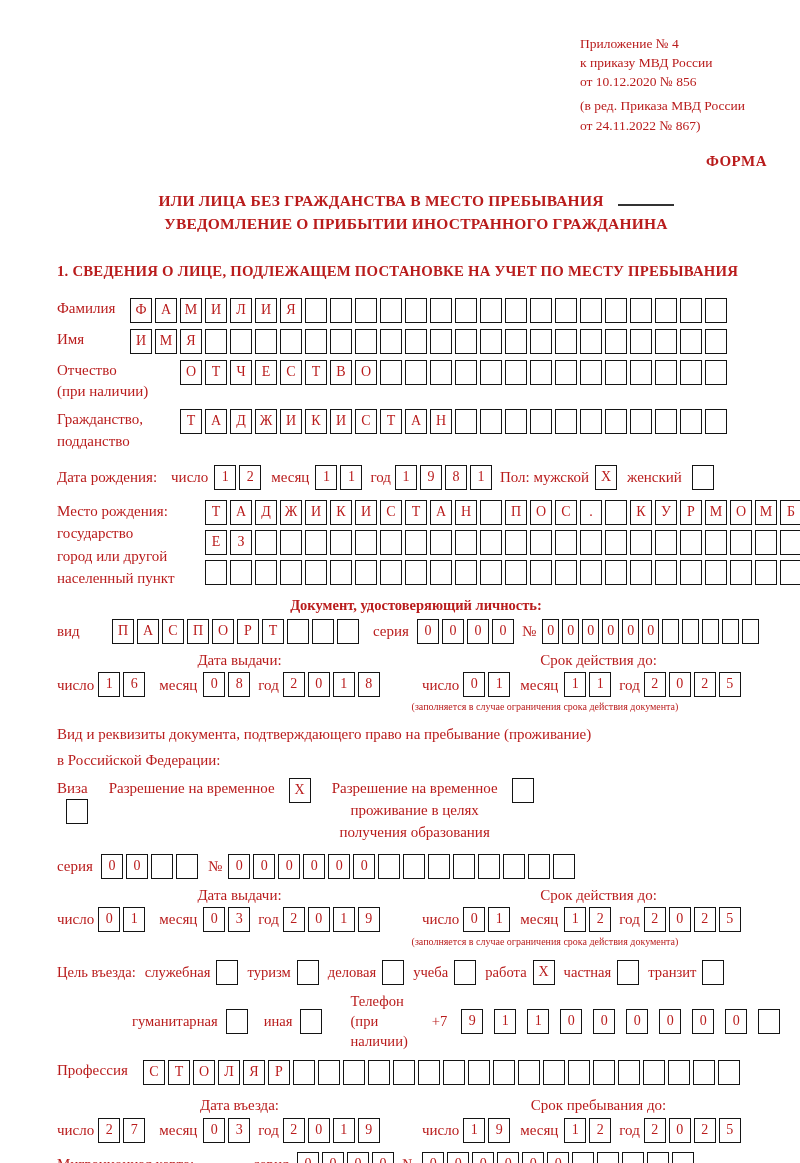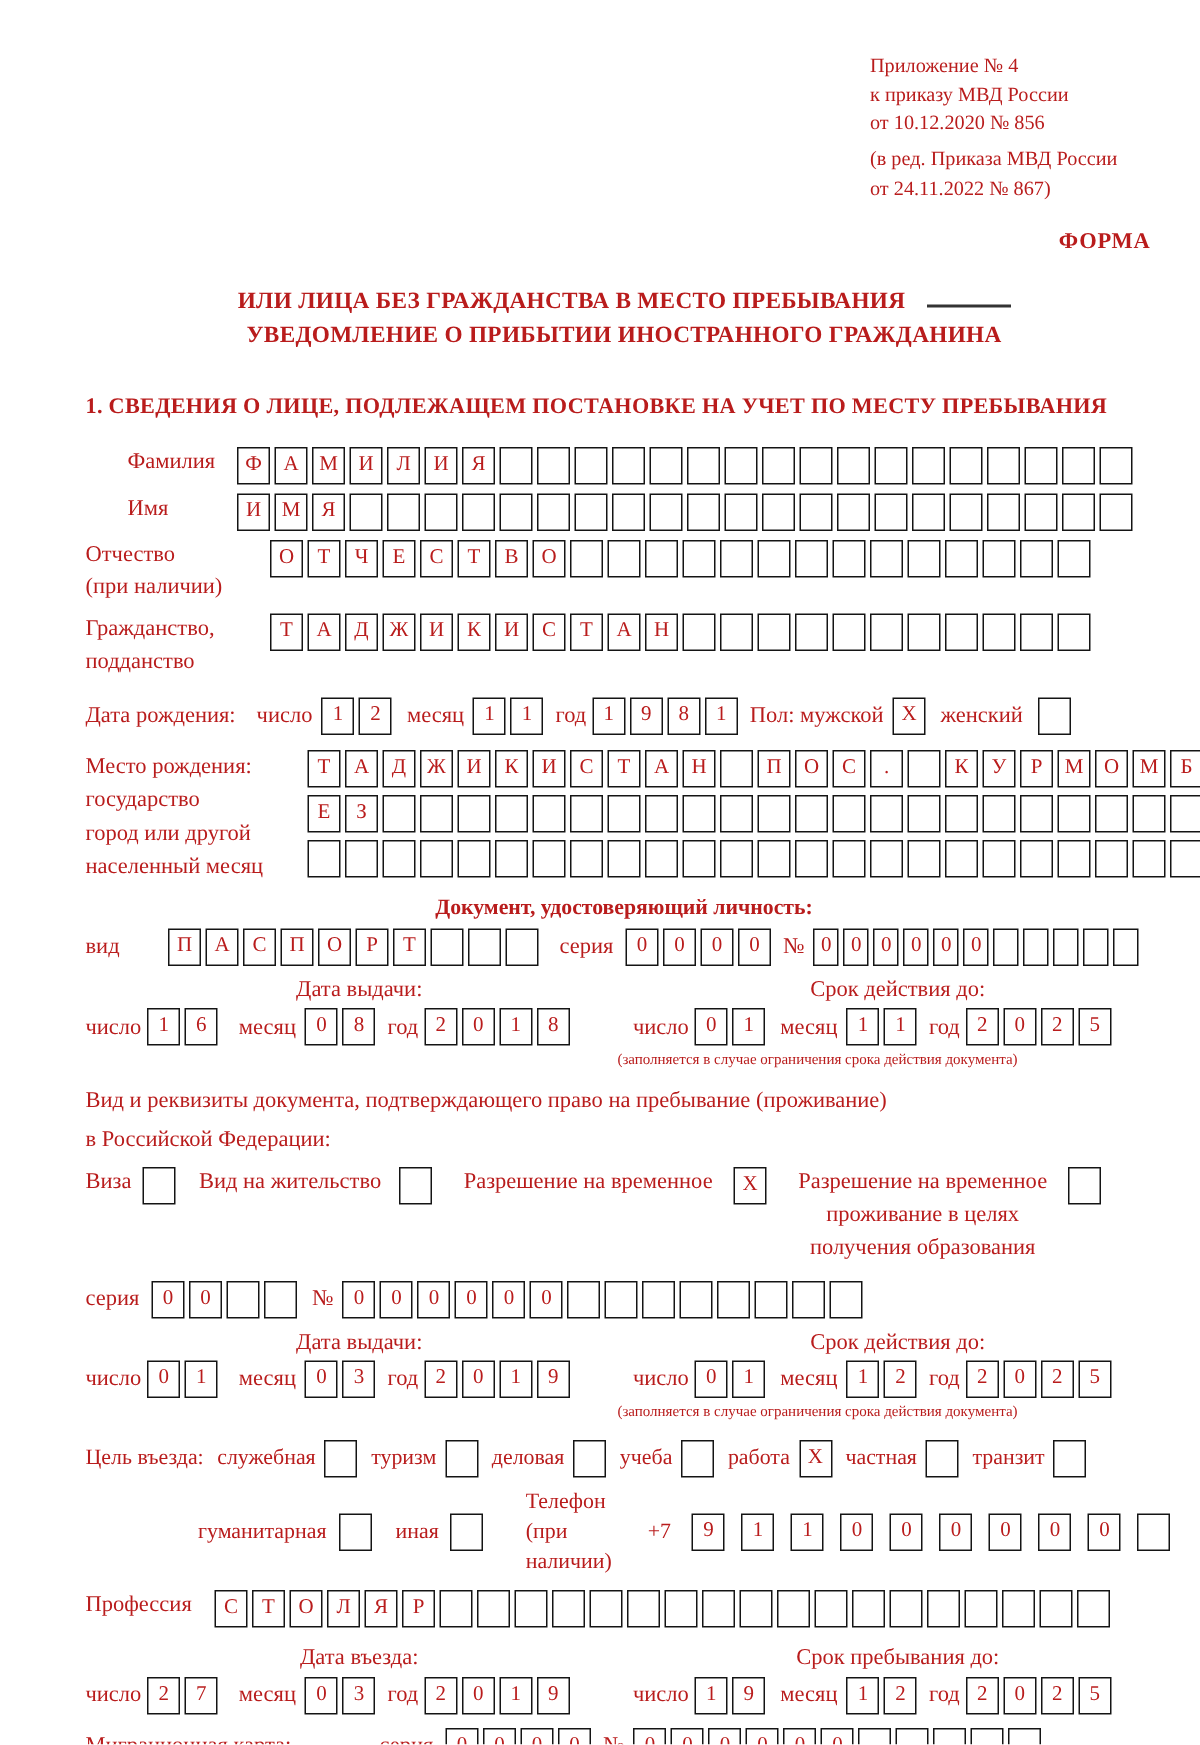--- a/index.html
+++ b/index.html
@@ -20,41 +20,41 @@
   
   .frow{display:flex;align-items:flex-start;margin-top:6px;}
   .flabel{flex:none;line-height:1.45;}
   .cells{display:flex;gap:3px;flex:none;}
   .box{
     flex:none;width:22px;height:25px;box-sizing:border-box;border:1.6px solid #141414;
     display:flex;align-items:center;justify-content:center;font-size:14px;background:#fff;
   }
   .cells-sm .box{width:17px;}
   .stack{display:flex;flex-direction:column;gap:5px;}
-  .w73{width:73px;margin-left:28px;} .w123{width:123px;} .w148{width:148px;}
+  .w73{width:73px;} .w123{width:123px;} .w148{width:148px;}
   .inl{display:flex;align-items:center;}
   .ml6{margin-left:6px;} .ml8{margin-left:8px;} .ml10{margin-left:10px;} .ml14{margin-left:14px;} .ml16{margin-left:16px;}
   .mr4{margin-right:4px;} .mr6{margin-right:6px;} .mr8{margin-right:8px;}
   .center-b{text-align:center;font-weight:bold;margin-top:6px;font-size:14.5px;}
   
   .dheads{display:flex;margin-top:6px;}
   .dh-l{width:365px;text-align:center;}
   .dh-r{flex:1;text-align:center;}
   .dline{display:flex;align-items:center;margin-top:2px;}
   .dgrp{display:flex;align-items:center;}
   .dgl{width:365px;}
   .note-r{width:460px;margin-left:auto;text-align:center;font-size:10px;margin-top:3px;}
   .para{margin-top:10px;}
   
   .res-opts{display:flex;align-items:flex-start;margin-top:8px;}
   .opt{display:flex;align-items:flex-start;}
   .opt-text{text-align:center;line-height:1.45;}
   .opt-text.wide{width:180px;}
   .opt .box{margin-left:7px;}
-  .opt-inline{display:flex;align-items:flex-start;}
+  .opt-inline{display:flex;align-items:flex-end;flex-direction:column;}
   .opt-inline .box{margin-left:7px;}
   
   .purpose{display:flex;align-items:center;margin-top:12px;flex-wrap:nowrap;font-size:14.6px;}
   .purpose .box{margin-left:6px;}
   .purpose .pl{margin-left:9px;}
   .purpose2{display:flex;align-items:center;margin-top:7px;padding-left:75px;font-size:14.6px;}
   .purpose2 .box{margin-left:8px;}
 </style>
 </head>
 <body>
@@ -226,21 +226,21 @@
     <span class="box ml6">X</span>
     <span class="ml10">женский</span>
     <span class="box ml10"></span>
   </div>
 
   <div class="frow" style="margin-top:10px;">
     <span class="flabel w148" style="line-height:1.5;">
       <div>Место рождения:</div>
       <div>государство</div>
       <div>город или другой</div>
-      <div>населенный месяц</div>
+      <div>населенный пункт</div>
     </span>
     <span class="stack">
       <span class="cells">
           <span class="box">Т</span>
           <span class="box">А</span>
           <span class="box">Д</span>
           <span class="box">Ж</span>
           <span class="box">И</span>
           <span class="box">К</span>
           <span class="box">И</span>
@@ -403,24 +403,20 @@
   <div class="note-r">(заполняется в случае ограничения срока действия документа)</div>
 
   <div class="para">Вид и реквизиты документа, подтверждающего право на пребывание (проживание)</div>
   <div class="para" style="margin-top:6px;">в Российской Федерации:</div>
 
   <div class="res-opts">
     <span class="opt-inline">
       <span>Виза</span>
       <span class="box"></span>
     </span>
-    <span class="opt-inline ml16">
-      <span>Вид на жительство</span>
-      <span class="box" style="margin-left:12px;"></span>
-    </span>
     <span class="opt ml14">
       <span class="opt-text wide">
         <div>Разрешение на временное</div>
       </span>
       <span class="box">X</span>
     </span>
     <span class="opt ml14">
       <span class="opt-text wide">
         <div>Разрешение на временное</div>
         <div>проживание в целях</div>

